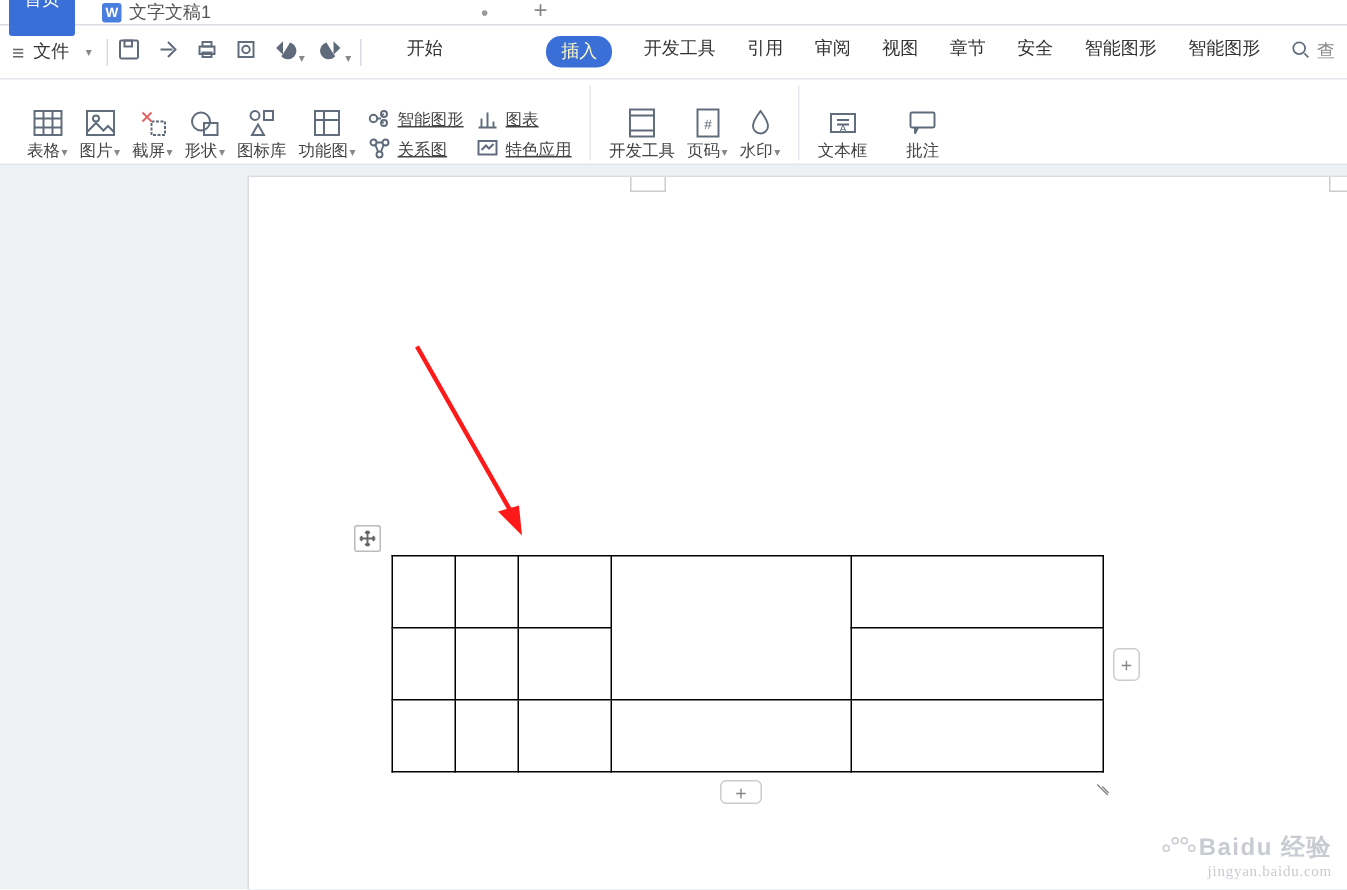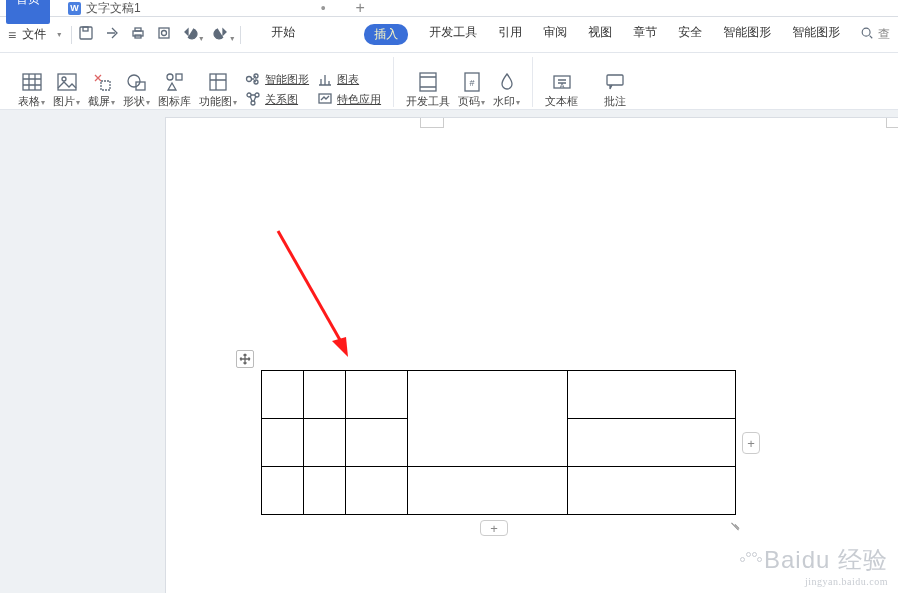--- a/index.html
+++ b/index.html
@@ -58,21 +58,21 @@
   .resize-h { position: absolute; left: 730px; top: 408px; width: 12px; height: 12px; }
   .resize-h::before, .resize-h::after { content: ""; position: absolute; background: #888; }
   .resize-h::before { left: 0; top: 8px; width: 10px; height: 1px; transform: rotate(45deg); }
   .resize-h::after  { left: 4px; top: 8px; width: 6px; height: 1px; transform: rotate(45deg); }
 
   
   .arrow { position: absolute; left: 274px; top: 119px; width: 90px; height: 138px; pointer-events: none; }
 
   
   .wm { position: absolute; right: 10px; bottom: 6px; text-align: right; color: #c8ccd2; }
-  .wm-main { font-size: 24px; font-weight: 400; letter-spacing: 1px; display: flex; align-items: center; justify-content: center; gap: 4px; }
+  .wm-main { font-size: 16px; font-weight: 700; letter-spacing: 1px; display: flex; align-items: center; justify-content: center; gap: 4px; }
   .wm-sub { font-size: 10px; letter-spacing: 0.5px; font-family: Liberation Serif, serif; }
   .paw { width: 20px; height: 16px; position: relative; }
   .paw i { position: absolute; width: 5px; height: 5px; border: 1.5px solid #c8ccd2; border-radius: 50%; }
   .paw i:nth-child(1){ left:0; top:5px;} .paw i:nth-child(2){ left:6px; top:0;} .paw i:nth-child(3){ left:12px; top:0;} .paw i:nth-child(4){ left:17px; top:5px;}
 
   svg { stroke: #5f6b7a; fill: none; stroke-width: 1.3; }
 </style>
 </head>
 <body>
 

